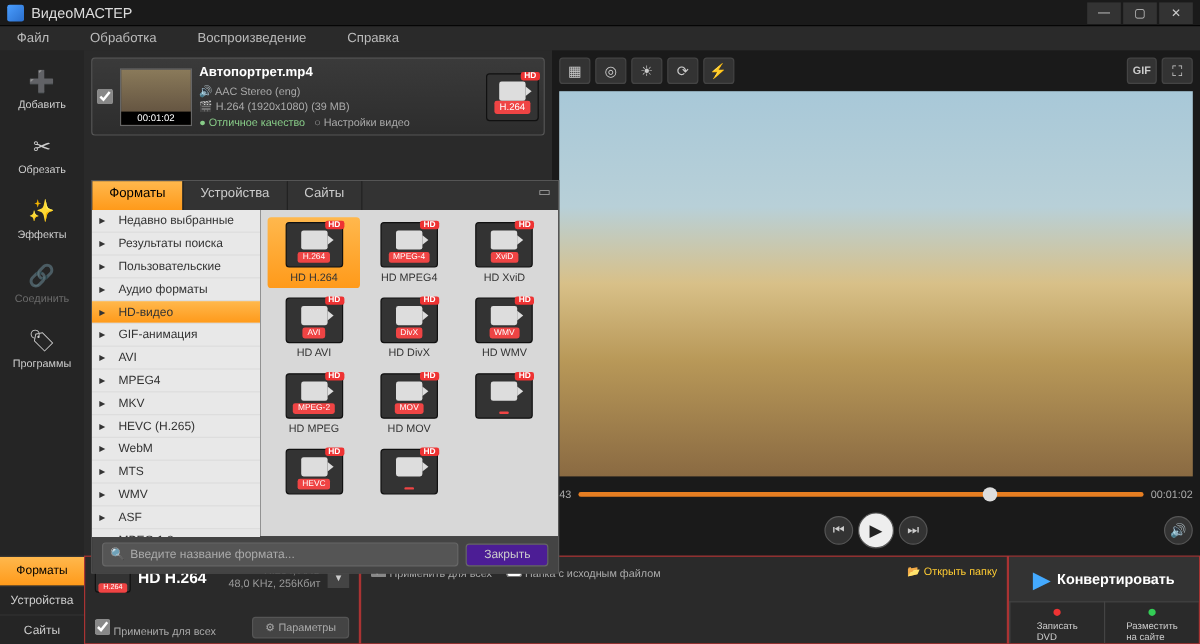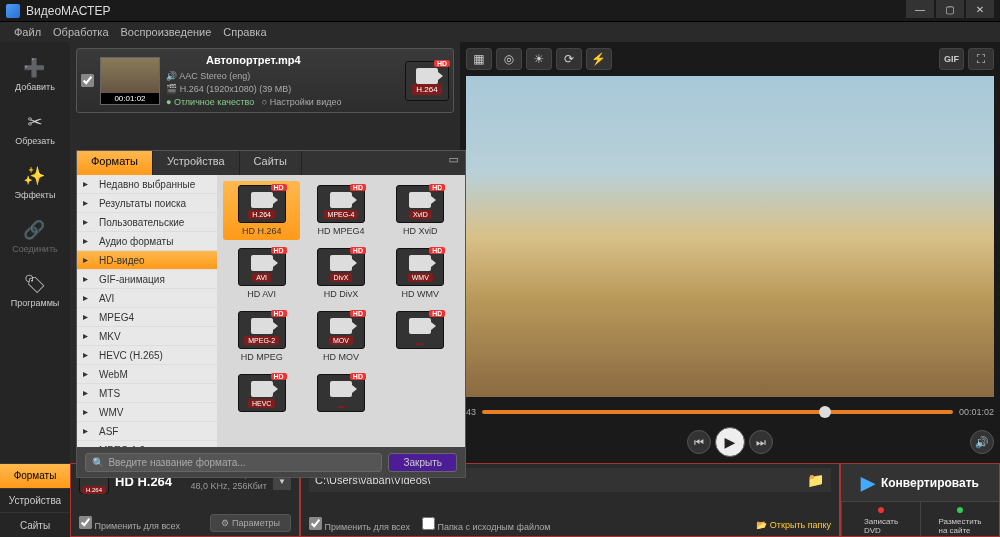--- a/index.html
+++ b/index.html
@@ -1,50 +1,50 @@
 <!DOCTYPE html>
 <html><head>
 <meta charset="utf-8">
 <style>
 * { margin: 0; padding: 0; box-sizing: border-box; font-family: Arial, sans-serif; }
 body { background: #2a2a2a; color: #ccc; width: 1000px; height: 537px; overflow: hidden; font-size: 11px; }
 
-.titlebar { background: #1a1a1a; height: 22px; display: flex; justify-content: space-between; padding: 0 6px; border-bottom: 1px solid #000; }
+.titlebar { background: #1a1a1a; height: 22px; display: flex; align-items: center; justify-content: space-between; padding: 0 6px; border-bottom: 1px solid #000; }
 .titlebar-left { display: flex; align-items: center; gap: 6px; }
 .app-icon { width: 14px; height: 14px; background: linear-gradient(135deg,#4a9eff,#2a6ecc); border-radius: 2px; }
 .app-title { font-size: 12px; color: #ddd; }
 .titlebar-right { display: flex; gap: 2px; }
 .win-btn { width: 28px; height: 18px; background: #333; color: #ccc; font-size: 10px; display: flex; align-items: center; justify-content: center; cursor: pointer; }
 .win-btn.close { background: #333; }
 
-.menubar { background: #2a2a2a; height: 20px; display: flex; align-items: center; gap: 0; padding: 0 8px; font-size: 11px; color: #bbb; }
+.menubar { background: #2a2a2a; height: 20px; display: flex; align-items: center; gap: 22px; padding: 0 8px; font-size: 11px; color: #bbb; }
 .menubar span { cursor: pointer; padding: 2px 6px; }
 
 .main { display: flex; height: 495px; }
 
 .sidebar { width: 70px; background: #252525; padding: 8px 4px; display: flex; flex-direction: column; gap: 6px; align-items: center; }
 .sb-btn { width: 60px; height: 48px; border-radius: 4px; display: flex; flex-direction: column; align-items: center; justify-content: center; gap: 2px; cursor: pointer; font-size: 9px; color: #ccc; }
 .sb-btn.disabled { opacity: 0.4; }
 .sb-icon { width: 24px; height: 24px; display: flex; align-items: center; justify-content: center; font-size: 18px; }
 
 .content { flex: 1; display: flex; flex-direction: column; position: relative; }
 
 .upper { flex: 1; display: flex; }
 
 .left-panel { width: 390px; display: flex; flex-direction: column; }
 
 .file-row { background: linear-gradient(#3a3a3a,#2d2d2d); border: 1px solid #555; border-radius: 3px; margin: 6px; padding: 4px; display: flex; gap: 6px; align-items: center; }
 .thumb { width: 60px; height: 48px; background: linear-gradient(#8a7a5a,#5a4a3a); border: 1px solid #666; position: relative; }
 .thumb-time { position: absolute; bottom: 0; left: 0; right: 0; background: #000; color: #fff; font-size: 8px; text-align: center; padding: 1px; }
 .file-info { flex: 1; font-size: 9px; color: #aaa; line-height: 1.4; }
-.file-name { color: #fff; font-weight: bold; font-size: 11px; margin-bottom: 2px; margin-left: 40px; }
+.file-name { color: #fff; font-weight: bold; font-size: 11px; margin-bottom: 2px; }
 .file-quality { color: #8c8; }
 .file-badge { width: 44px; height: 40px; background: #333; border: 1px solid #111; border-radius: 3px; display: flex; flex-direction: column; align-items: center; justify-content: center; position: relative; }
 .hd-tag { position: absolute; top: -2px; right: -2px; background: #e33; color: #fff; font-size: 7px; padding: 0 3px; border-radius: 2px; font-weight: bold; }
-.badge-lbl { background: #7f1d1d; color: #fff; font-size: 8px; padding: 1px 4px; border-radius: 2px; margin-top: 18px; }
+.badge-lbl { background: #ef4444; color: #fff; font-size: 8px; padding: 1px 4px; border-radius: 2px; margin-top: 18px; }
 .cam-icon { width: 22px; height: 16px; background: #ddd; border-radius: 2px; position: absolute; top: 6px; }
 .cam-icon::before { content: ""; position: absolute; right: -5px; top: 4px; width: 0; height: 0; border-left: 5px solid #ddd; border-top: 4px solid transparent; border-bottom: 4px solid transparent; }
 
 .format-panel { position: absolute; left: 6px; top: 108px; width: 390px; height: 328px; background: #2a2a2a; border: 1px solid #555; z-index: 10; display: flex; flex-direction: column; }
 .fp-tabs { background: #333; display: flex; height: 24px; }
 .fp-tab { padding: 4px 14px; font-size: 11px; color: #ccc; cursor: pointer; border-right: 1px solid #222; }
 .fp-tab.active { background: linear-gradient(#ffb84d,#ff9a1a); color: #000; }
 .fp-close-x { margin-left: auto; padding: 2px 6px; cursor: pointer; color: #aaa; font-size: 11px; }
 .fp-body { flex: 1; display: flex; overflow: hidden; }
 .fp-cats { width: 140px; background: #e8e8e8; overflow-y: auto; font-size: 10px; }
@@ -342,24 +342,20 @@
         <div class="bl-row2">
           <label><input type="checkbox" checked="" style=""> <span>Применить для всех</span></label>
           <div class="param-btn">
               <span>⚙</span>
               <span>Параметры</span>
             </div>
         </div>
       </div>
 
       <div class="bot-mid">
-        <div class="bm-path">
-          <span>C:\Users\vaban\Videos\</span>
-          <span class="bm-folder">📁</span>
-        </div>
         <div class="bm-row2">
           <label><input type="checkbox" checked="" style=""> <span>Применить для всех</span></label>
           <label><input type="checkbox" style=""> <span>Папка с исходным файлом</span></label>
           <span class="bm-open">📂 <span>Открыть папку</span></span>
         </div>
       </div>
 
       <div class="bot-right">
         <div class="convert-btn">
             <span class="ci">▶</span>

